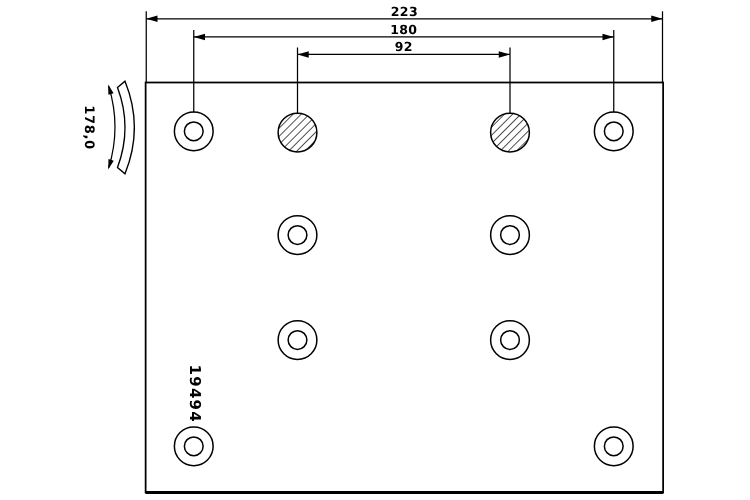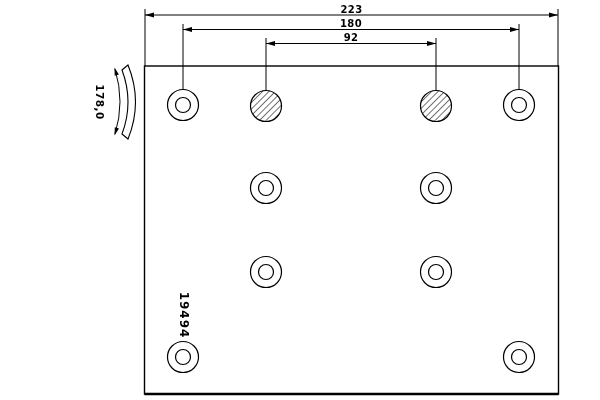--- a/index.html
+++ b/index.html
@@ -2,21 +2,21 @@
 <html><head>
 <meta charset="utf-8">
 <style>
   html,body{margin:0;padding:0;}
   body{
     width:600px;height:400px;
     background:#ffffff;
     font-family:"DejaVu Sans", sans-serif;
     overflow:hidden;
   }
-  .canvas{width:504px;height:400px;position:relative;padding-left:28px;}
+  .canvas{width:504px;height:400px;position:relative;}
   svg{display:block;}
   svg text{
     font-family:"DejaVu Sans", sans-serif;
     font-weight:700;
     fill:#000000;
   }
   .dim-label{font-size:10px;letter-spacing:0.3px;}
   .radius-label{font-size:10.5px;letter-spacing:0.5px;}
   .part-label{font-size:12px;letter-spacing:1px;}
 </style>

